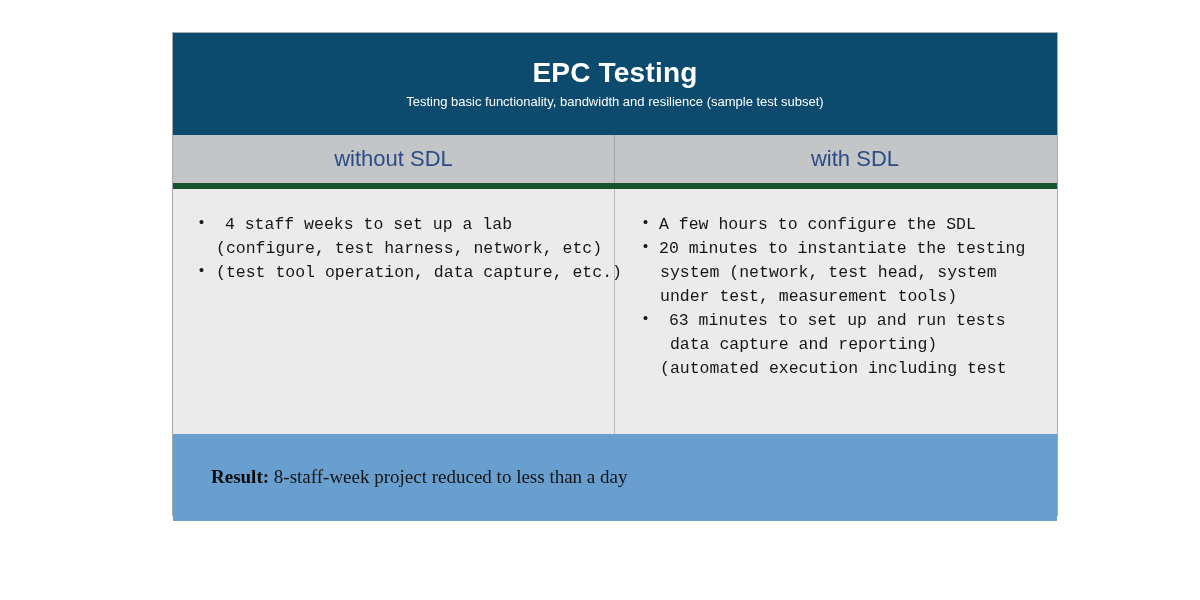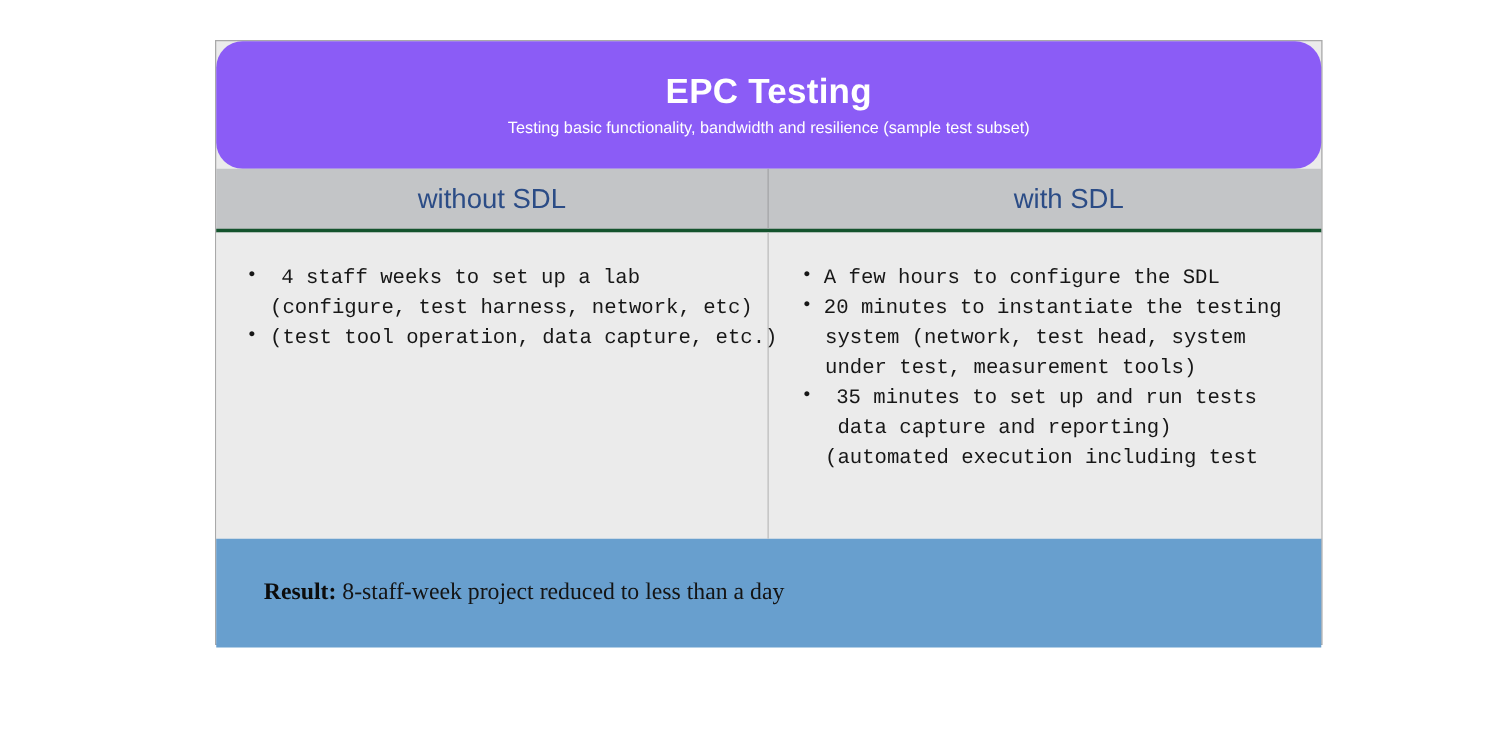--- a/index.html
+++ b/index.html
@@ -29,50 +29,49 @@
     width: 886px;
     height: 484px;
     box-sizing: border-box;
     border: 1px solid #a9a9a9;
     background: #ebebeb;
   }
 
   
   .title-band {
     height: 102px;
-    background: #8b5cf6;
+    background: #0c4a6e;
     color: #ffffff;
     display: flex;
     flex-direction: column;
     align-items: center;
     justify-content: center;
     text-align: center;
     padding: 0 24px;
     box-sizing: border-box;
-    border-radius: 21px;
   }
   .title-main {
     font-size: 28px;
     font-weight: bold;
     letter-spacing: 0.2px;
     line-height: 1.1;
     margin-bottom: 7px;
   }
   .title-sub {
     font-size: 13px;
     font-weight: normal;
     line-height: 1.15;
   }
 
   
   .col-head-band {
     display: flex;
     height: 48px;
     background: #c3c5c7;
-    border-bottom: 3px solid #14532d;
+    border-bottom: 6px solid #14532d;
   }
   .col-head {
     display: flex;
     align-items: center;
     justify-content: center;
     box-sizing: border-box;
   }
   .col-head.left  { width: 441px; }
   .col-head.right { flex: 1; border-left: 1px solid #a3a4a6; padding-left: 38px; }
   .col-head-text {
@@ -180,21 +179,21 @@
         <ul class="bullets">
           <li>
             <span class="li-line">A few hours to configure the SDL</span>
           </li>
           <li>
             <span class="li-line">20 minutes to instantiate the testing</span>
             <span class="li-line cont">system (network, test head, system</span>
             <span class="li-line cont">under test, measurement tools)</span>
           </li>
           <li>
-            <span class="li-line"> 35 minutes to set up and run tests</span>
+            <span class="li-line"> 63 minutes to set up and run tests</span>
             <span class="li-line cont"> data capture and reporting)</span>
             <span class="li-line cont">(automated execution including test</span>
           </li>
         </ul>
       </div>
 
     </div>
 
     <div class="result-band">
       <div class="result-text">

